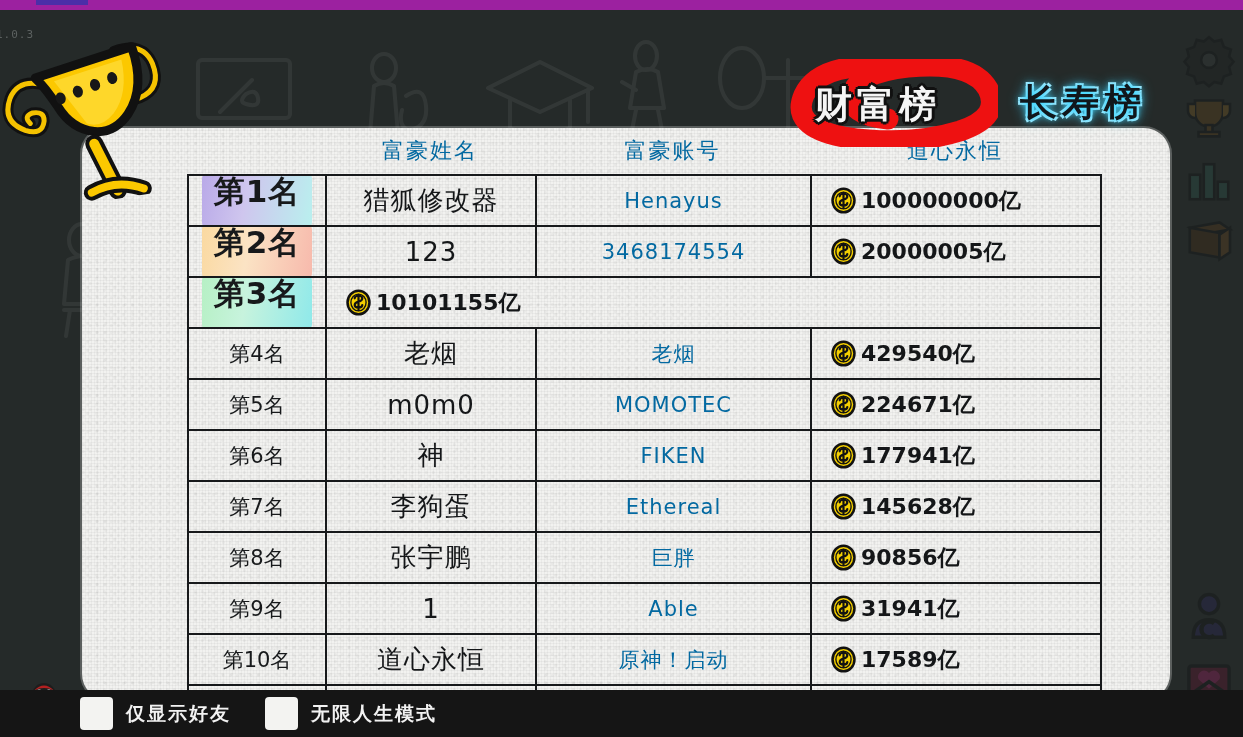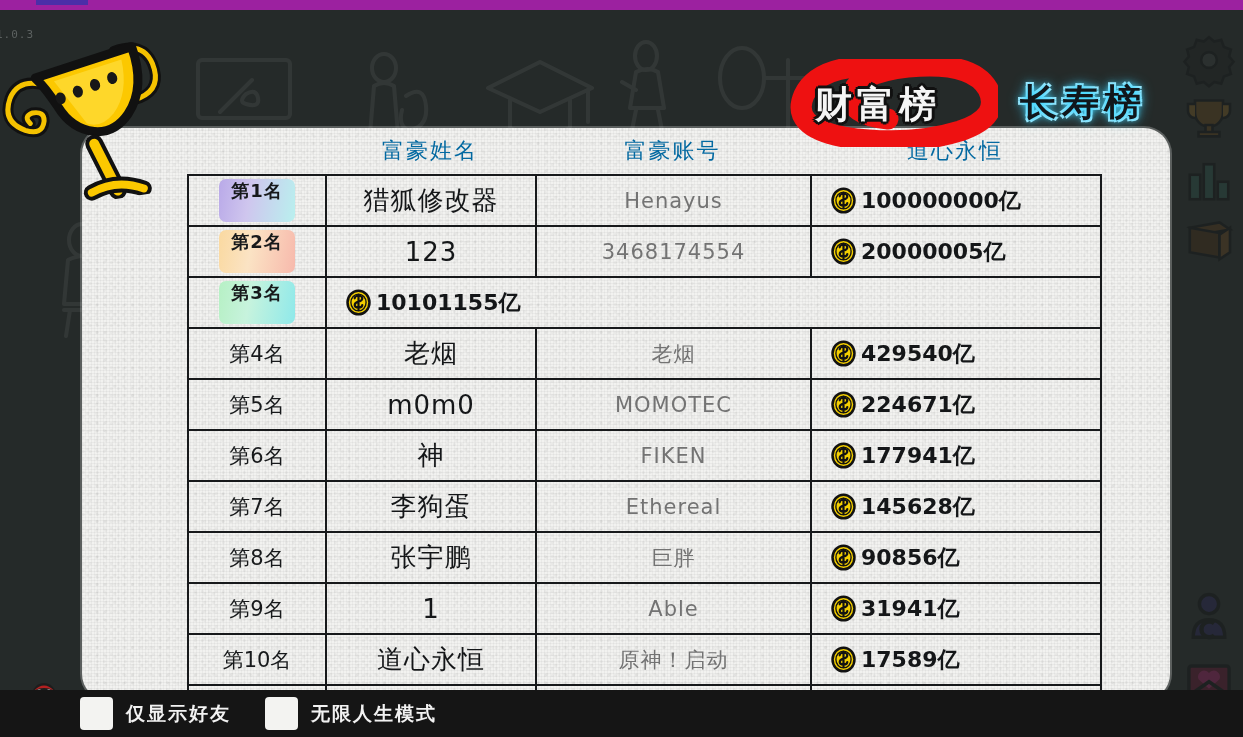--- a/index.html
+++ b/index.html
@@ -147,34 +147,34 @@
   .c-name { width:210px; flex:0 0 210px; }
   .c-acct { width:275px; flex:0 0 275px; }
   .c-money{ width:290px; flex:0 0 290px; justify-content:flex-start; padding-left:18px; }
 
   .rank-text {
     font-family:"DejaVu Sans","Liberation Sans",sans-serif;
     font-size:21px; color:#17191b; letter-spacing:0px;
   }
   .rank-badge {
     display:inline-block; padding:2px 12px 20px; border-radius:7px;
-    font-size:18px; font-weight:600; color:#17191b; letter-spacing:1px;
+    font-size:31px; font-weight:600; color:#17191b; letter-spacing:1px;
     line-height:1.12;
   }
   .badge-1 { background:linear-gradient(100deg,#b9a9e8 0%,#cfc6ee 40%,#b9f0ee 100%); }
   .badge-2 { background:linear-gradient(100deg,#fad9a0 0%,#fbe3c4 42%,#f7b9ac 100%); }
   .badge-3 { background:linear-gradient(100deg,#b6f0c4 0%,#c7f3dd 40%,#8fe9ea 100%); }
 
   .name-text {
     font-family:"DejaVu Sans","Liberation Sans",sans-serif;
     font-size:26px; color:#141618; letter-spacing:1px; white-space:nowrap;
   }
   .acct-text {
     font-family:"DejaVu Sans","Liberation Sans",sans-serif;
-    font-size:21px; color:#737373; letter-spacing:1px; white-space:nowrap;
+    font-size:21px; color:#0369a1; letter-spacing:1px; white-space:nowrap;
   }
   .money-text {
     font-family:"DejaVu Sans","Liberation Sans",sans-serif;
     font-size:22px; color:#141618; letter-spacing:0px; white-space:nowrap;font-weight:bold;
   }
   .coin {
     width:27px; height:27px; flex:0 0 27px; margin-right:4px;
     display:inline-block;
   }
   .coin svg { width:100%; height:100%; display:block; }

